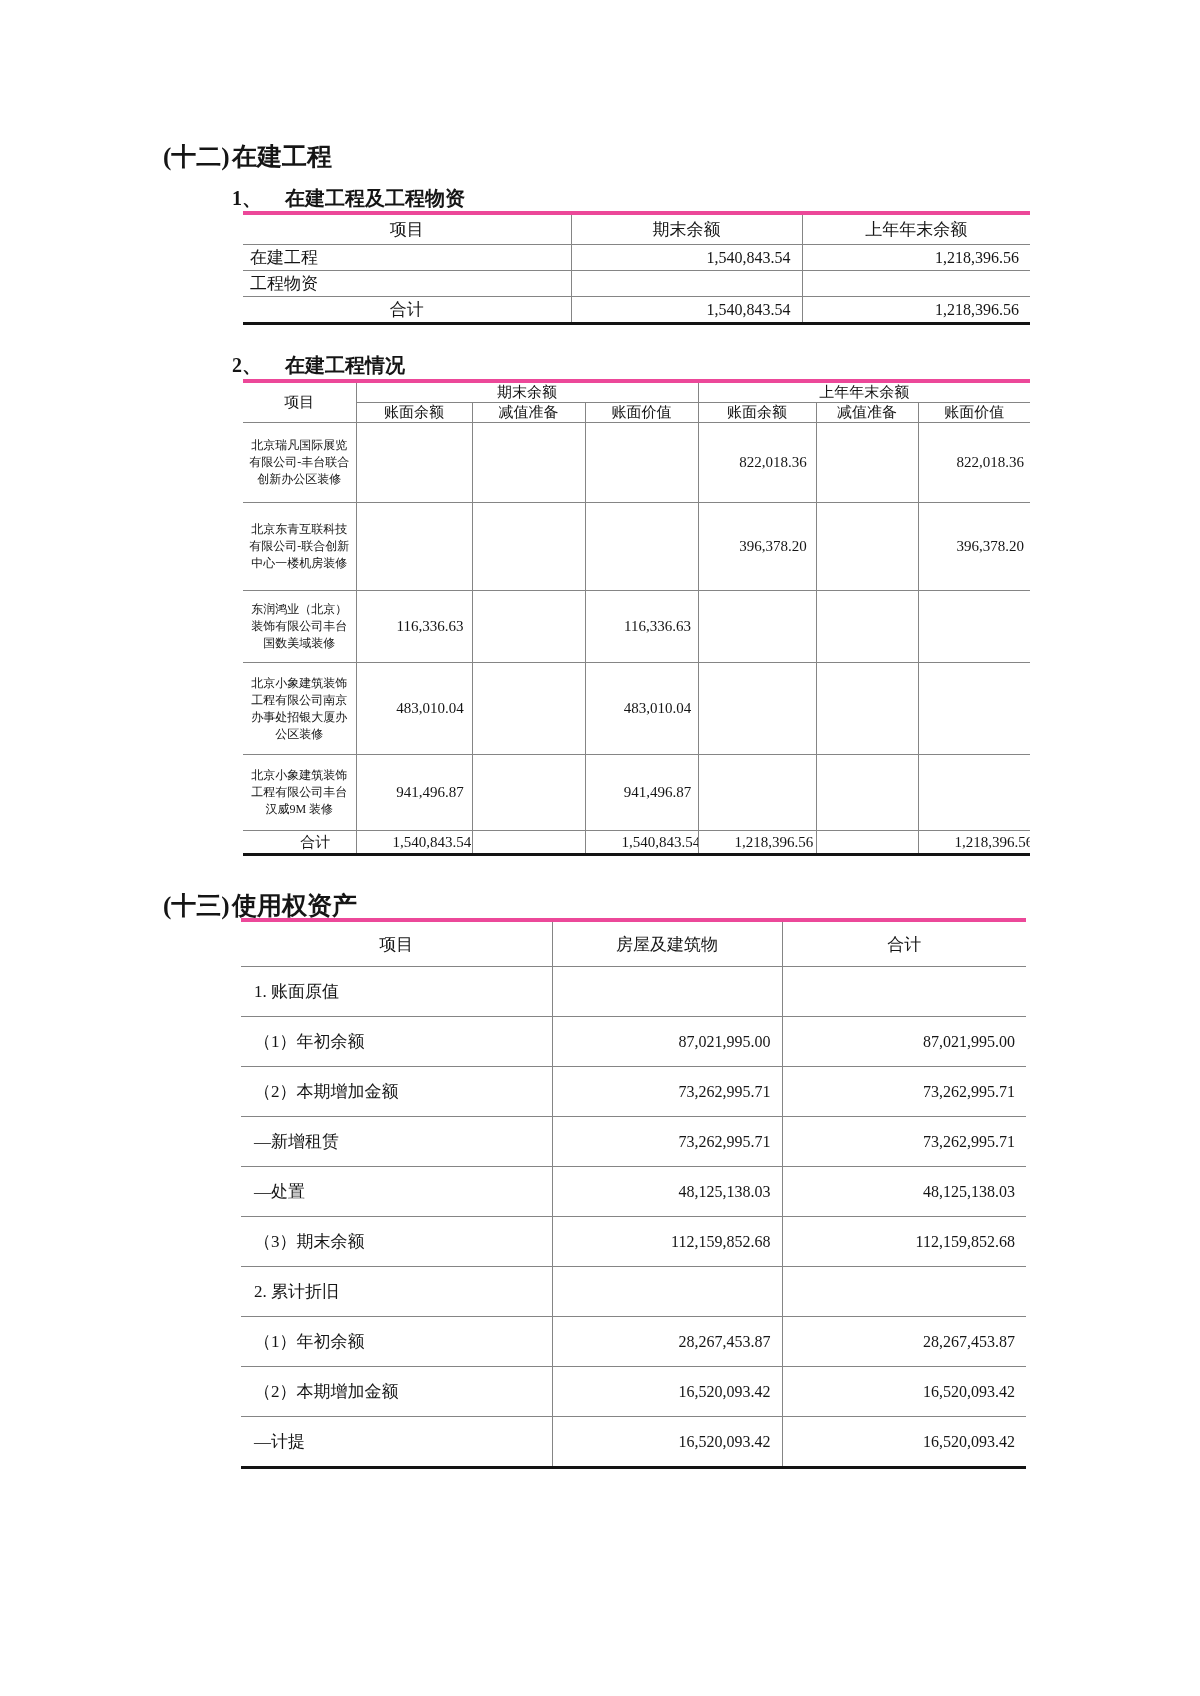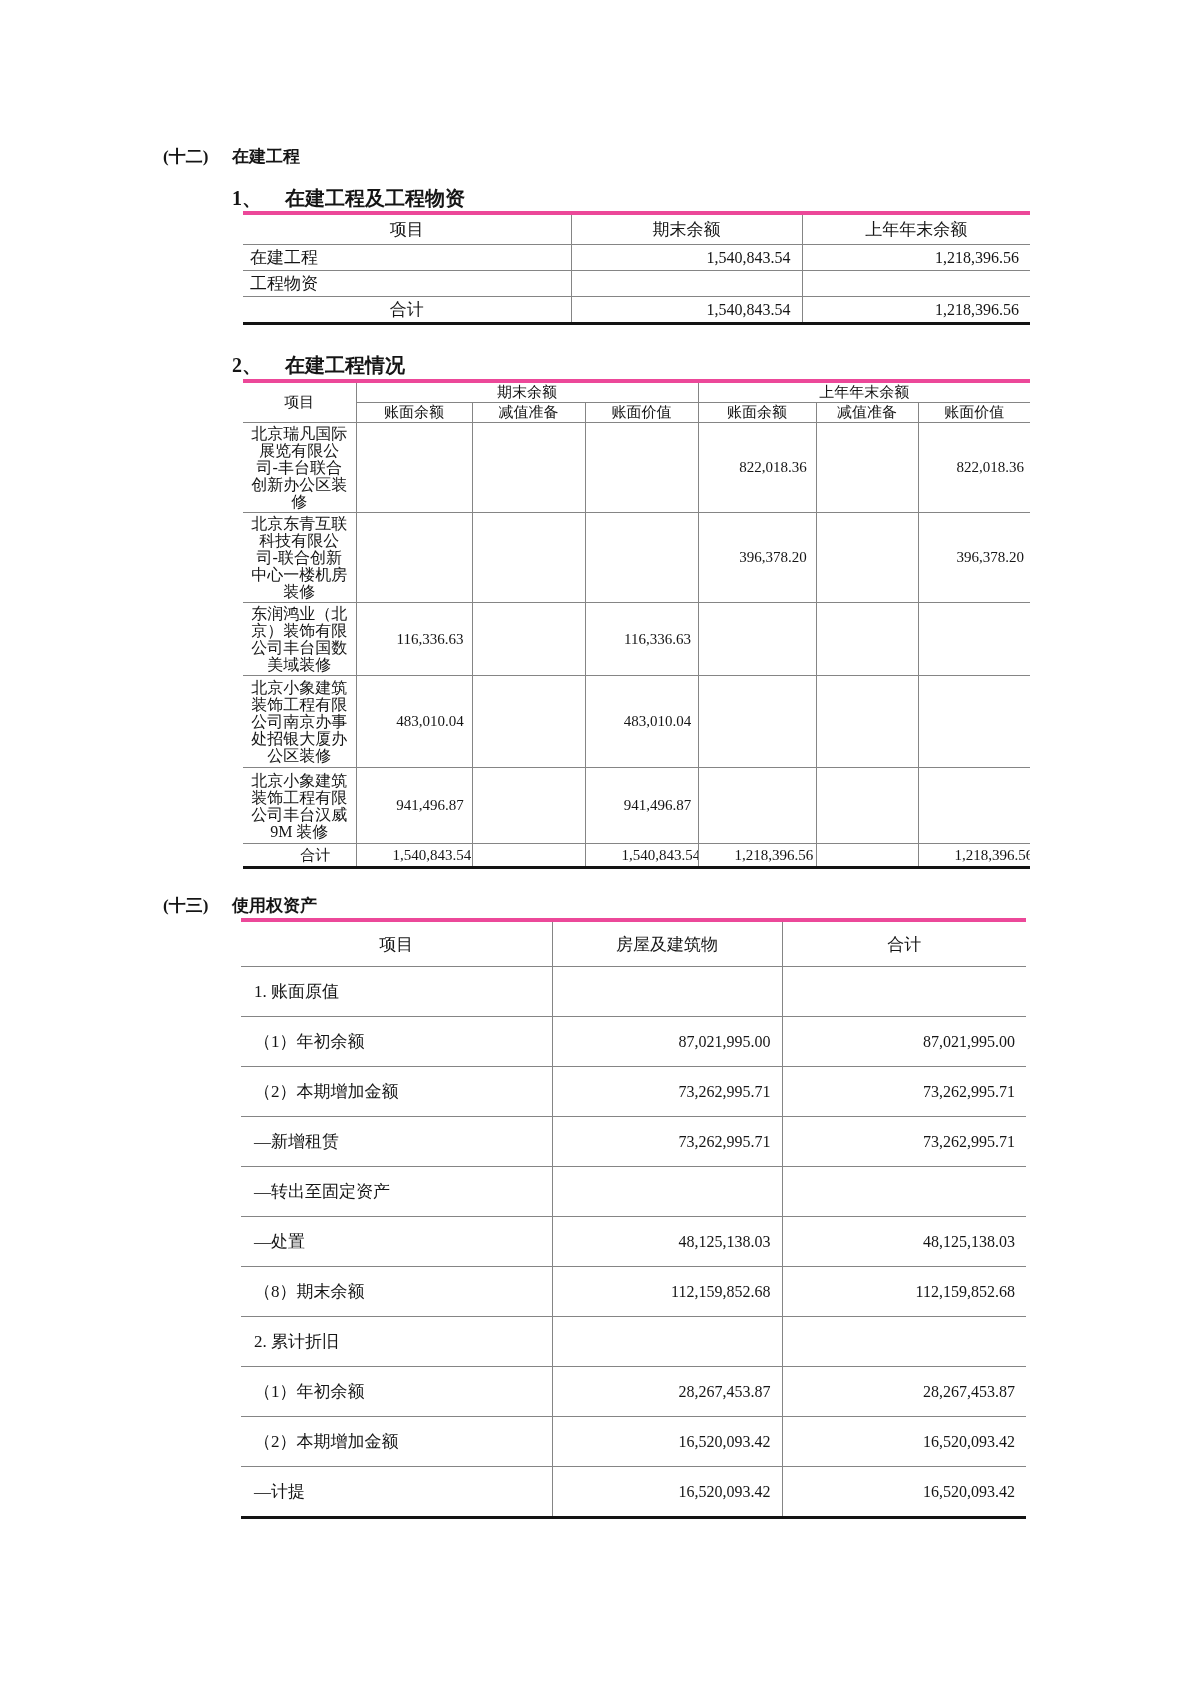--- a/index.html
+++ b/index.html
@@ -4,41 +4,41 @@
 <style>
   html,body { margin:0; padding:0; background:#e8e8e8; }
   .page {
     position:relative;
     width:1200px; height:1696px;
     margin:0 auto;
     background:#ffffff;
     font-family:"Liberation Serif","DejaVu Serif",serif;
     color:#151515;
   }
-  .sec-h { position:absolute; display:flex; font-weight:bold; font-size:17px; line-height:24px; white-space:nowrap; }
+  .sec-h { position:absolute; display:flex; font-weight:bold; font-size:25px; line-height:24px; white-space:nowrap; }
   .sec-h .num { display:inline-block; width:69px; }
   .sub-h { position:absolute; display:flex; font-weight:bold; font-size:20px; line-height:23px; white-space:nowrap; }
   .sub-h .num { display:inline-block; width:53px; }
 
   table.fin { position:absolute; border-collapse:collapse; table-layout:fixed;
               border-top:4px solid #ec4899; border-bottom:3px solid #131313; }
   table.fin td, table.fin th { border:1px solid #858585; font-weight:normal; padding:1px 4px;
               vertical-align:middle; overflow:hidden; }
   table.fin .no-l { border-left:none; }
   table.fin .no-r { border-right:none; }
 
   
   #t1 { left:243px; top:211px; width:787px; font-size:17px; }
   #t1 th { height:27px; text-align:center; }
   #t1 td { height:22px; }
   
   #t2 { left:243px; top:379px; width:787px; font-size:15px; }
   #t2 th { text-align:center; height:19px; padding:0 2px; }
   #t2 td { text-align:center; line-height:17px;padding-left:36px; }
-  #t2 td.item { font-size:16px; padding:2px 6px;font-family:Liberation Serif, serif; }
+  #t2 td.item { font-size:12px; padding:2px 6px;font-family:Liberation Serif, serif; }
   
   #t3 { left:241px; top:918px; width:785px; font-size:17px; }
   #t3 th { height:42px; text-align:center; }
   #t3 td { height:47px;margin-top:24px; }
 
   .al { text-align:left; padding-left:7px !important; }
   .ar { text-align:right !important; padding-right:11px !important; font-size:16px; }
   .ac { text-align:center; }
   .lbl { text-align:left; padding-left:13px !important; }
 </style>
@@ -210,31 +210,26 @@
         <td class="lbl no-l">（2）本期增加金额</td>
         <td class="ar">73,262,995.71</td>
         <td class="ar no-r">73,262,995.71</td>
       </tr>
       <tr>
         <td class="lbl no-l">—新增租赁</td>
         <td class="ar">73,262,995.71</td>
         <td class="ar no-r">73,262,995.71</td>
       </tr>
       <tr>
-        <td class="lbl no-l">—转出至固定资产</td>
-        <td class="ar"></td>
-        <td class="ar no-r"></td>
-      </tr>
-      <tr>
         <td class="lbl no-l">—处置</td>
         <td class="ar">48,125,138.03</td>
         <td class="ar no-r">48,125,138.03</td>
       </tr>
       <tr>
-        <td class="lbl no-l">（8）期末余额</td>
+        <td class="lbl no-l">（3）期末余额</td>
         <td class="ar">112,159,852.68</td>
         <td class="ar no-r">112,159,852.68</td>
       </tr>
       <tr>
         <td class="lbl no-l">2. 累计折旧</td>
         <td class="ar"></td>
         <td class="ar no-r"></td>
       </tr>
       <tr>
         <td class="lbl no-l">（1）年初余额</td>

